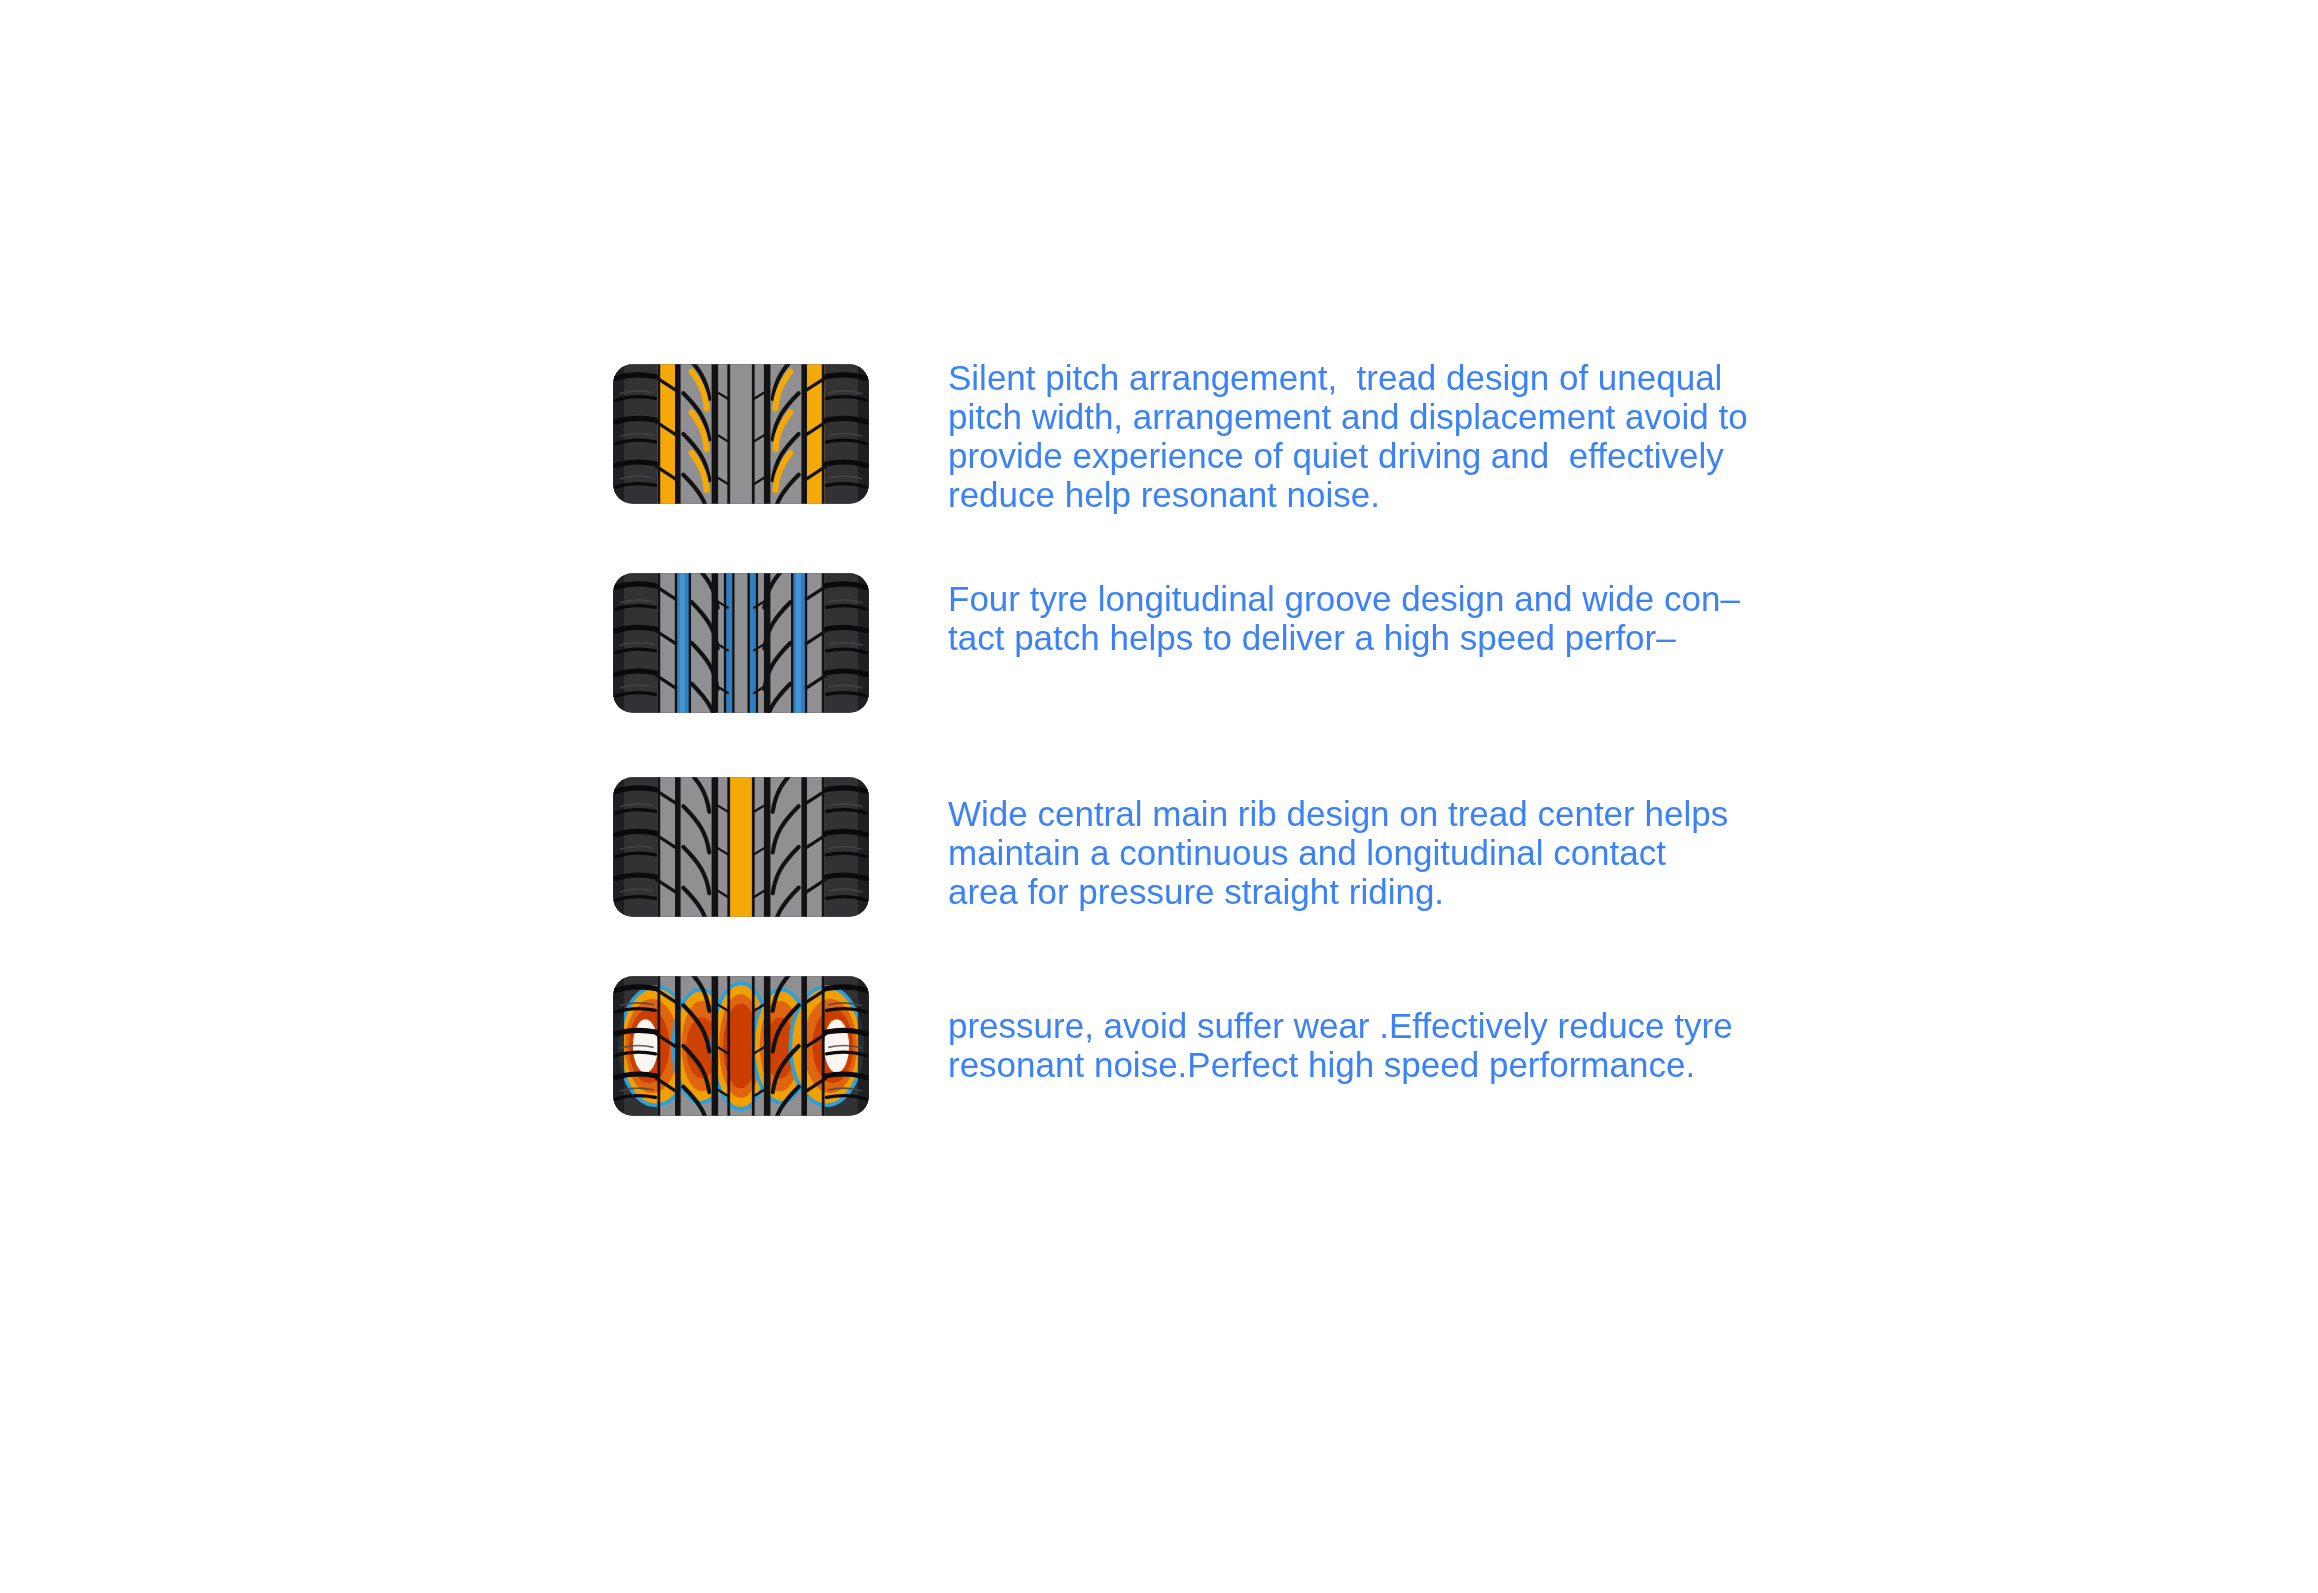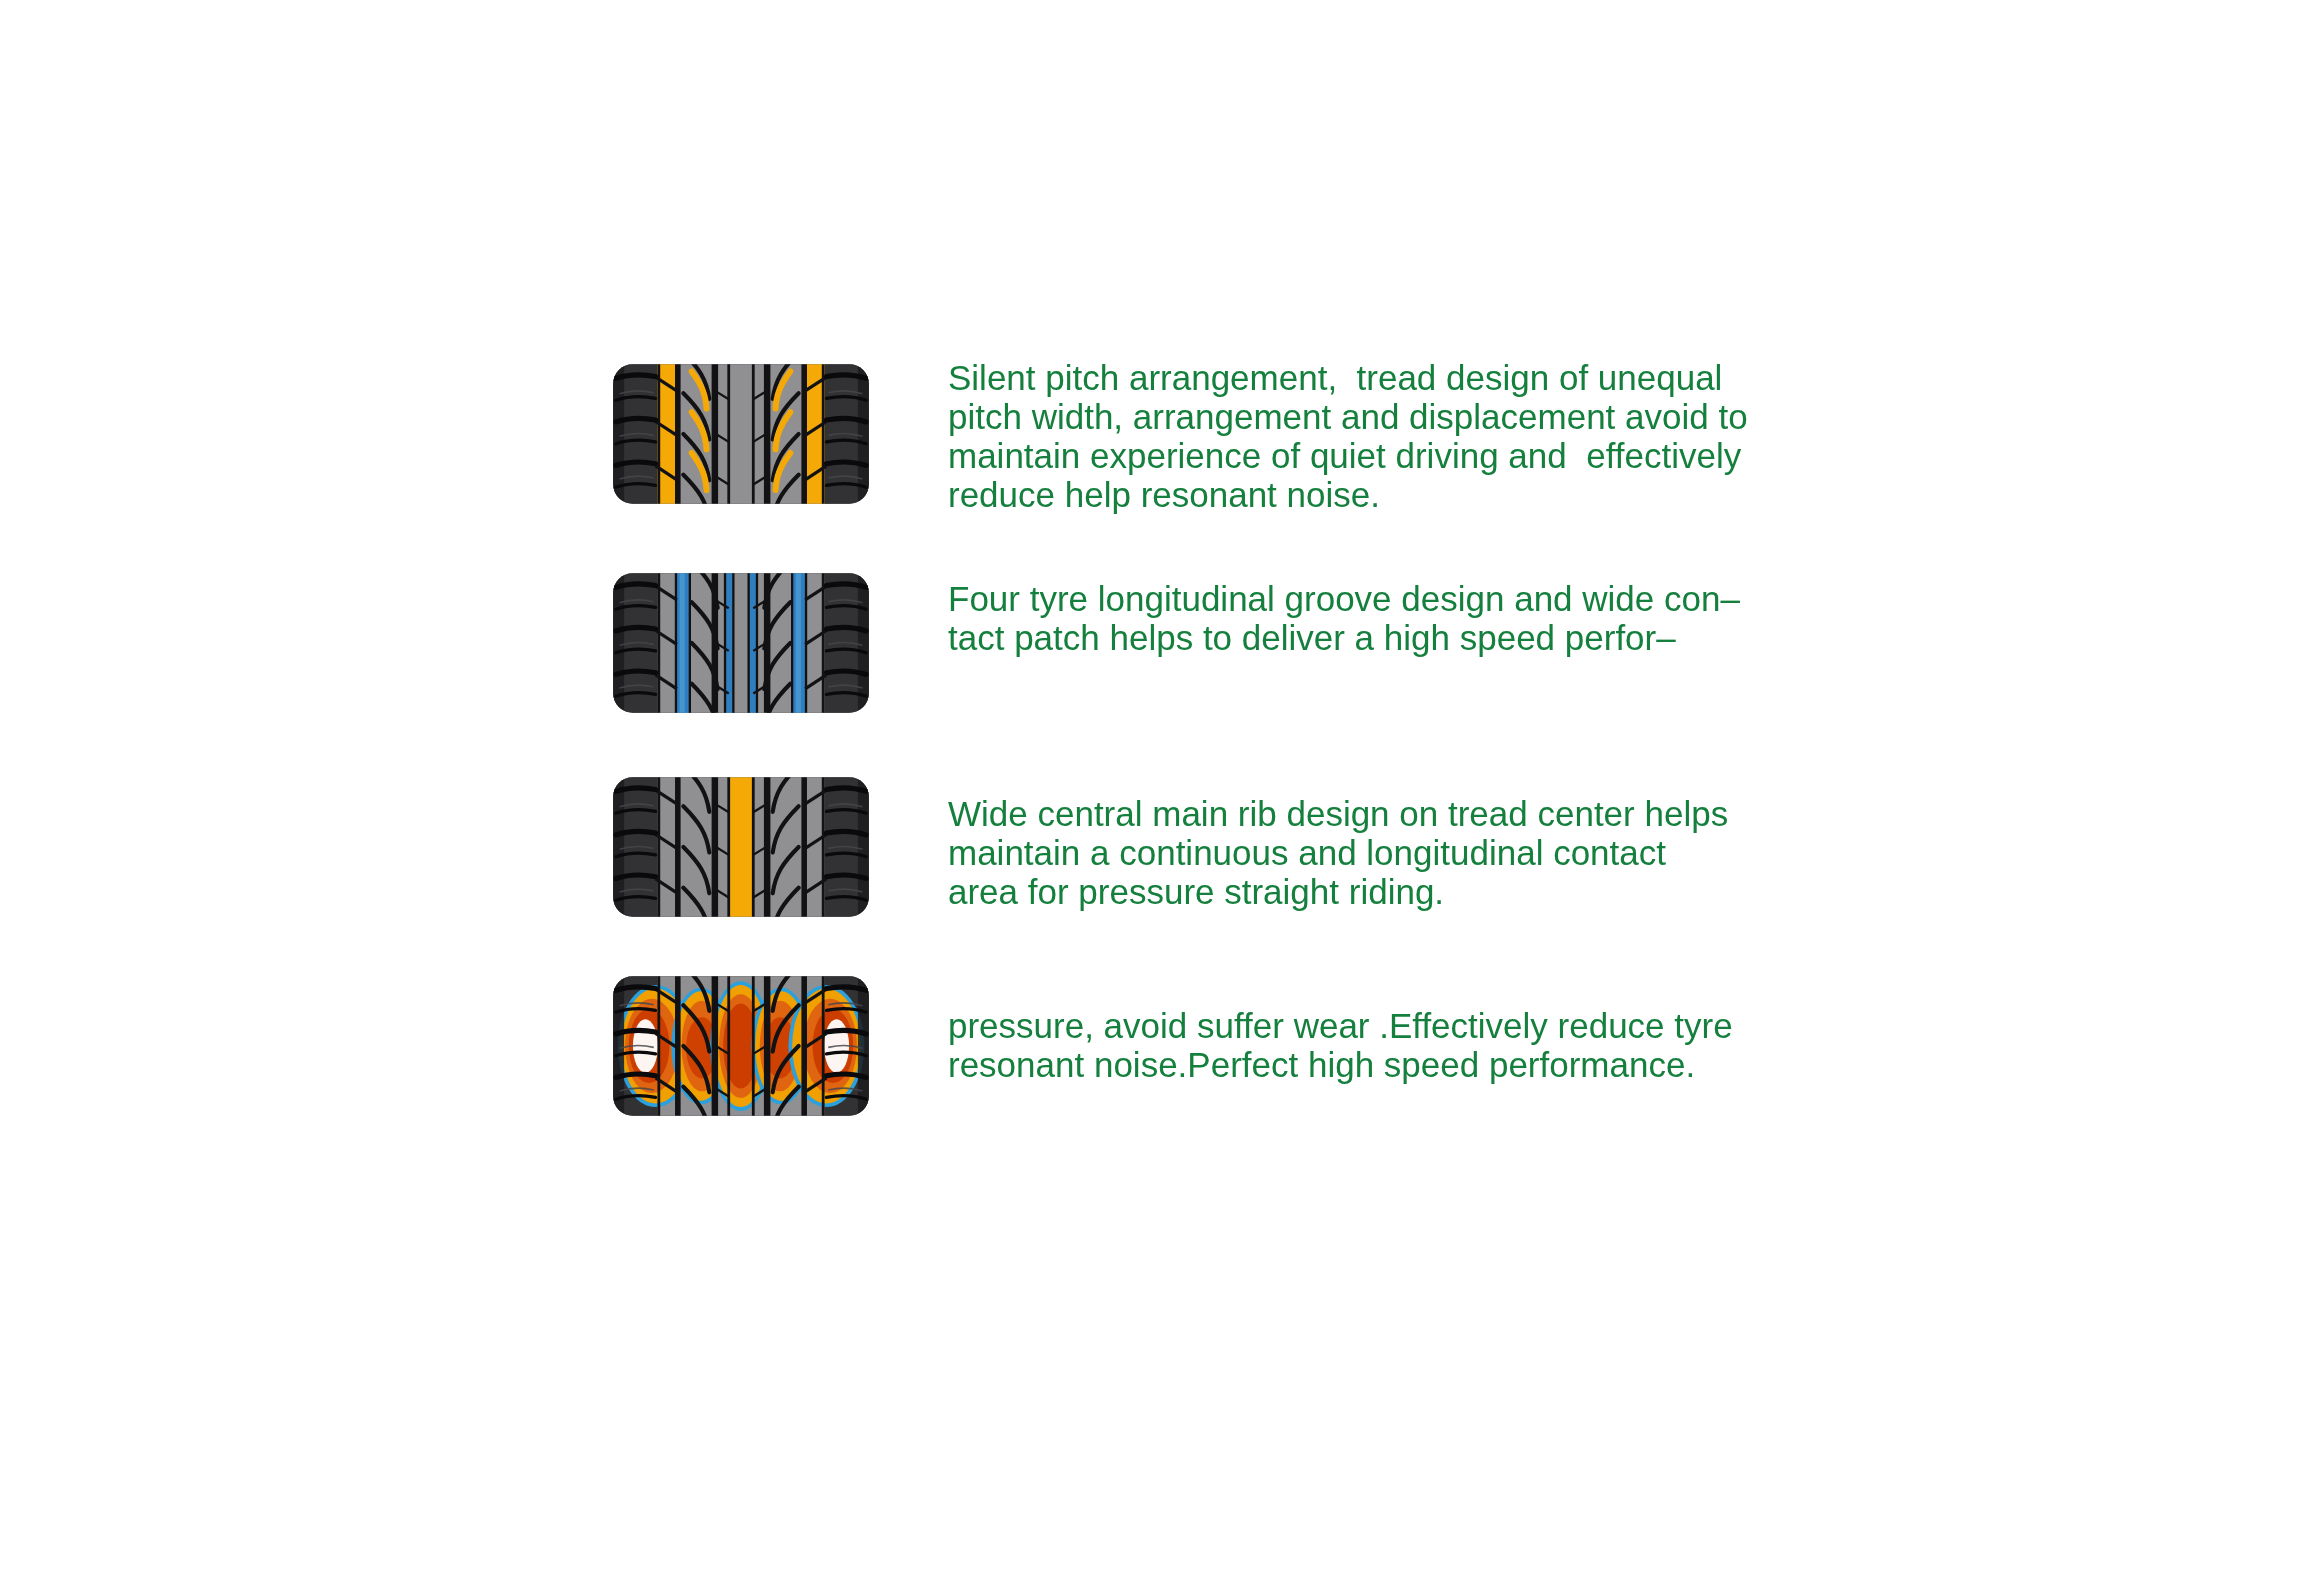--- a/index.html
+++ b/index.html
@@ -22,21 +22,21 @@
   .tire svg{display:block;}
   .desc{
     position:absolute;
     left:948px;
     width:974px;
   }
   .line{
     white-space:pre-wrap;
     font-size:35px;
     line-height:39px;
-    color:#15803d;
+    color:#3b82f6;
     letter-spacing:0px;
   }
 </style>
 </head>
 <body>
 
 <div class="canvas">
 
   <section class="row">
     <figure class="tire" style="top:364px" aria-label="tire-tread-silent-pitch-icon">
@@ -114,21 +114,21 @@
               <path d="M 14 64 Q 50 53 88 62" stroke="#47474b" stroke-width="3.5" fill="none" opacity="0.85"></path>
               <path d="M 14 156 Q 50 145 88 154" stroke="#47474b" stroke-width="3.5" fill="none" opacity="0.85"></path>
               <path d="M 14 248 Q 50 237 88 246" stroke="#47474b" stroke-width="3.5" fill="none" opacity="0.85"></path>
             </g>
           </g>
         </svg>
       </figure>
     <div class="desc" style="top:358px">
         <div class="line">Silent pitch arrangement,  tread design of unequal</div>
         <div class="line">pitch width, arrangement and displacement avoid to</div>
-        <div class="line">maintain experience of quiet driving and  effectively</div>
+        <div class="line">provide experience of quiet driving and  effectively</div>
         <div class="line">reduce help resonant noise.</div>
       </div>
   </section>
 
   <section class="row">
     <figure class="tire" style="top:573px" aria-label="tire-tread-four-grooves-icon">
         <svg viewBox="0 0 553 302" width="256" height="140" role="img">
           <defs>
             <clipPath id="tireclip1">
               <rect x="0.5" y="0.5" width="552" height="301" rx="42"></rect>

